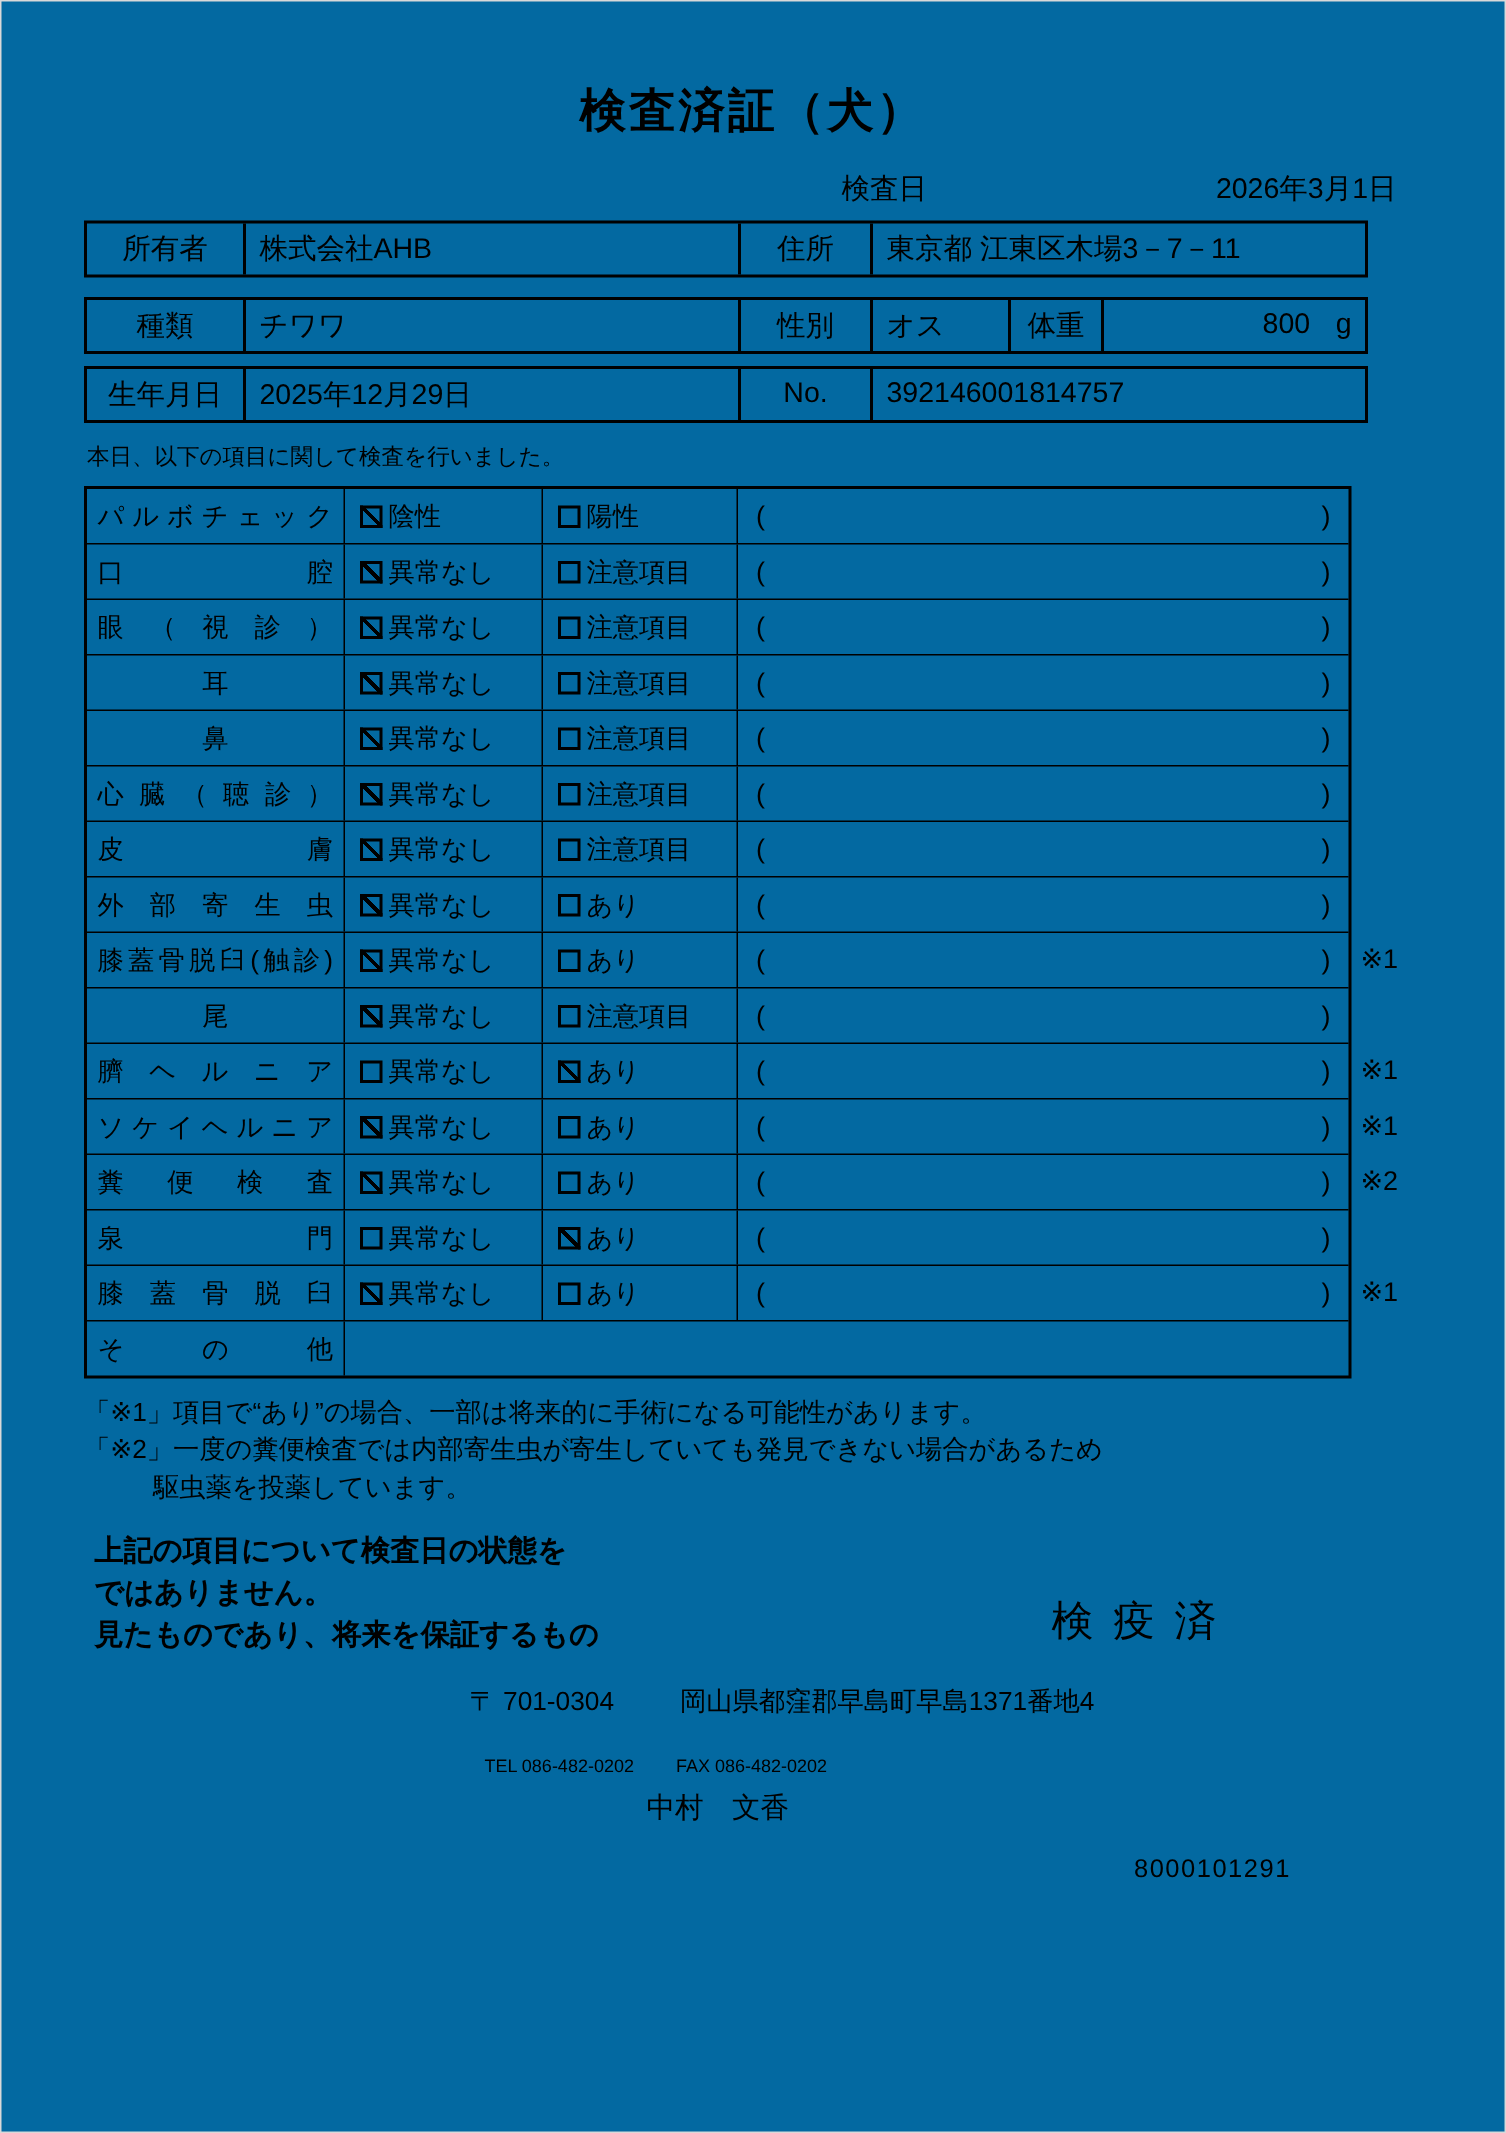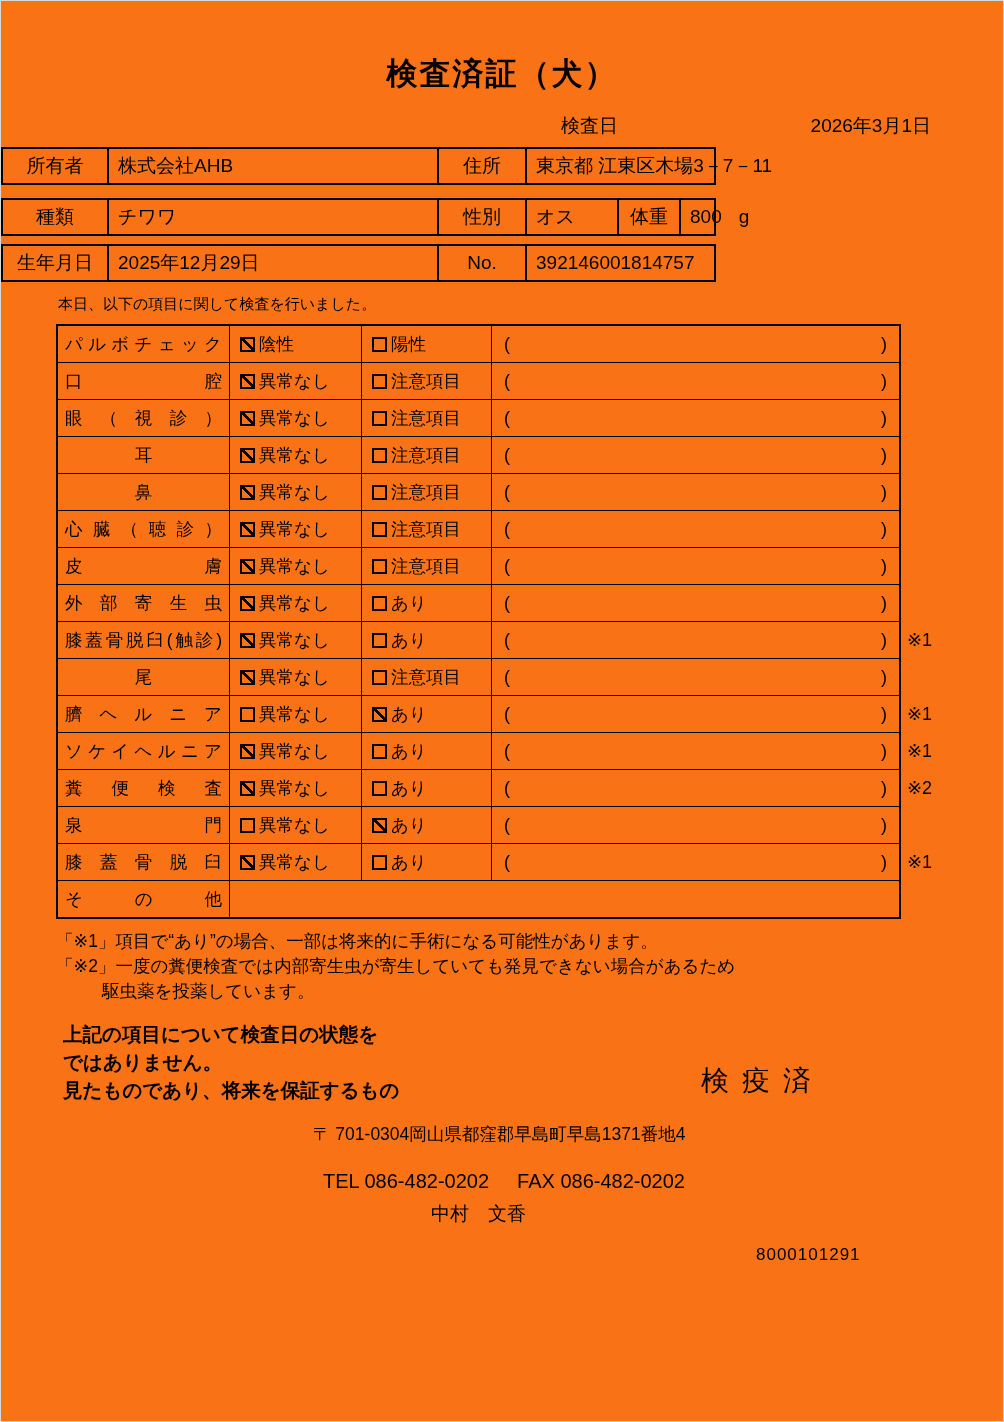--- a/index.html
+++ b/index.html
@@ -5,21 +5,21 @@
   * { box-sizing: border-box; margin: 0; padding: 0; }
   html, body { background: #fff; }
   body {
     width: 1004px; height: 1422px;
     color: #000;
     font-family: "Liberation Sans", "DejaVu Sans", sans-serif;
   }
   .page {
     position: relative;
     width: 1004px; height: 1422px;
-    background: #f97316;
+    background: #0369a1;
     border: 1px solid #d9d9d9;
     overflow: hidden;
   }
   .doc-title {
     padding-top: 52px;
     text-align: center;
     font-size: 31px;
     font-weight: 600;
     letter-spacing: 2px;
   }
@@ -28,21 +28,22 @@
     width: 875px;
     margin: 18px 0 8px 55px;
     font-size: 19px;
     align-items: center;
   }
   .date-row .dl { margin-left: 505px; }
   .date-row .dv { margin-left: auto; }
 
   .info-tbl {
     display: grid;
-    width: 715px;
+    width: 856px;
+    margin-left: 55px;
     border: 2px solid #000;
     font-size: 19px;
     text-align: center;
   }
   .owner-tbl { grid-template-columns: 104px 330px 88px 1fr; }
   .pet1-tbl  { grid-template-columns: 104px 330px 88px 92px 62px 1fr; margin-top: 13px; }
   .pet2-tbl  { grid-template-columns: 104px 330px 88px 1fr; margin-top: 8px; }
   .info-tbl .cell {
     height: 34px;
     display: flex; align-items: center;
@@ -113,22 +114,22 @@
   .disclaimer-wrap { position: relative; width: 875px; margin: 16px 0 0 62px; }
   .disclaimer { font-size: 19.5px; font-weight: 700; line-height: 28px; }
   .stamp {
     position: absolute;
     right: 114px; top: 42px;
     font-size: 28px;
     letter-spacing: 13px;
     white-space: nowrap;
   }
 
-  .postal-line { display: flex; margin: 18px 0 0 312px; font-size: 17.5px; white-space: nowrap; }
-  .tel-line    { display: flex; gap: 28px; margin: 24px 0 0 322px; font-size: 20px; white-space: nowrap; }
+  .postal-line { display: flex; gap: 44px; margin: 18px 0 0 312px; font-size: 17.5px; white-space: nowrap; }
+  .tel-line    { display: flex; gap: 28px; margin: 24px 0 0 322px; font-size: 12px; white-space: nowrap; }
   .clinic   { margin: 30px 0 0 318px; font-size: 23px; letter-spacing: 1px; }
   .examiner { margin: 8px 0 0 430px; font-size: 19px; }
   .serial   { margin: 18px 0 0 755px; font-size: 17px; letter-spacing: 1px; }
 </style>
 </head>
 <body>
 
 <div class="page">
 
   <div class="doc-title">検査済証（犬）</div>

